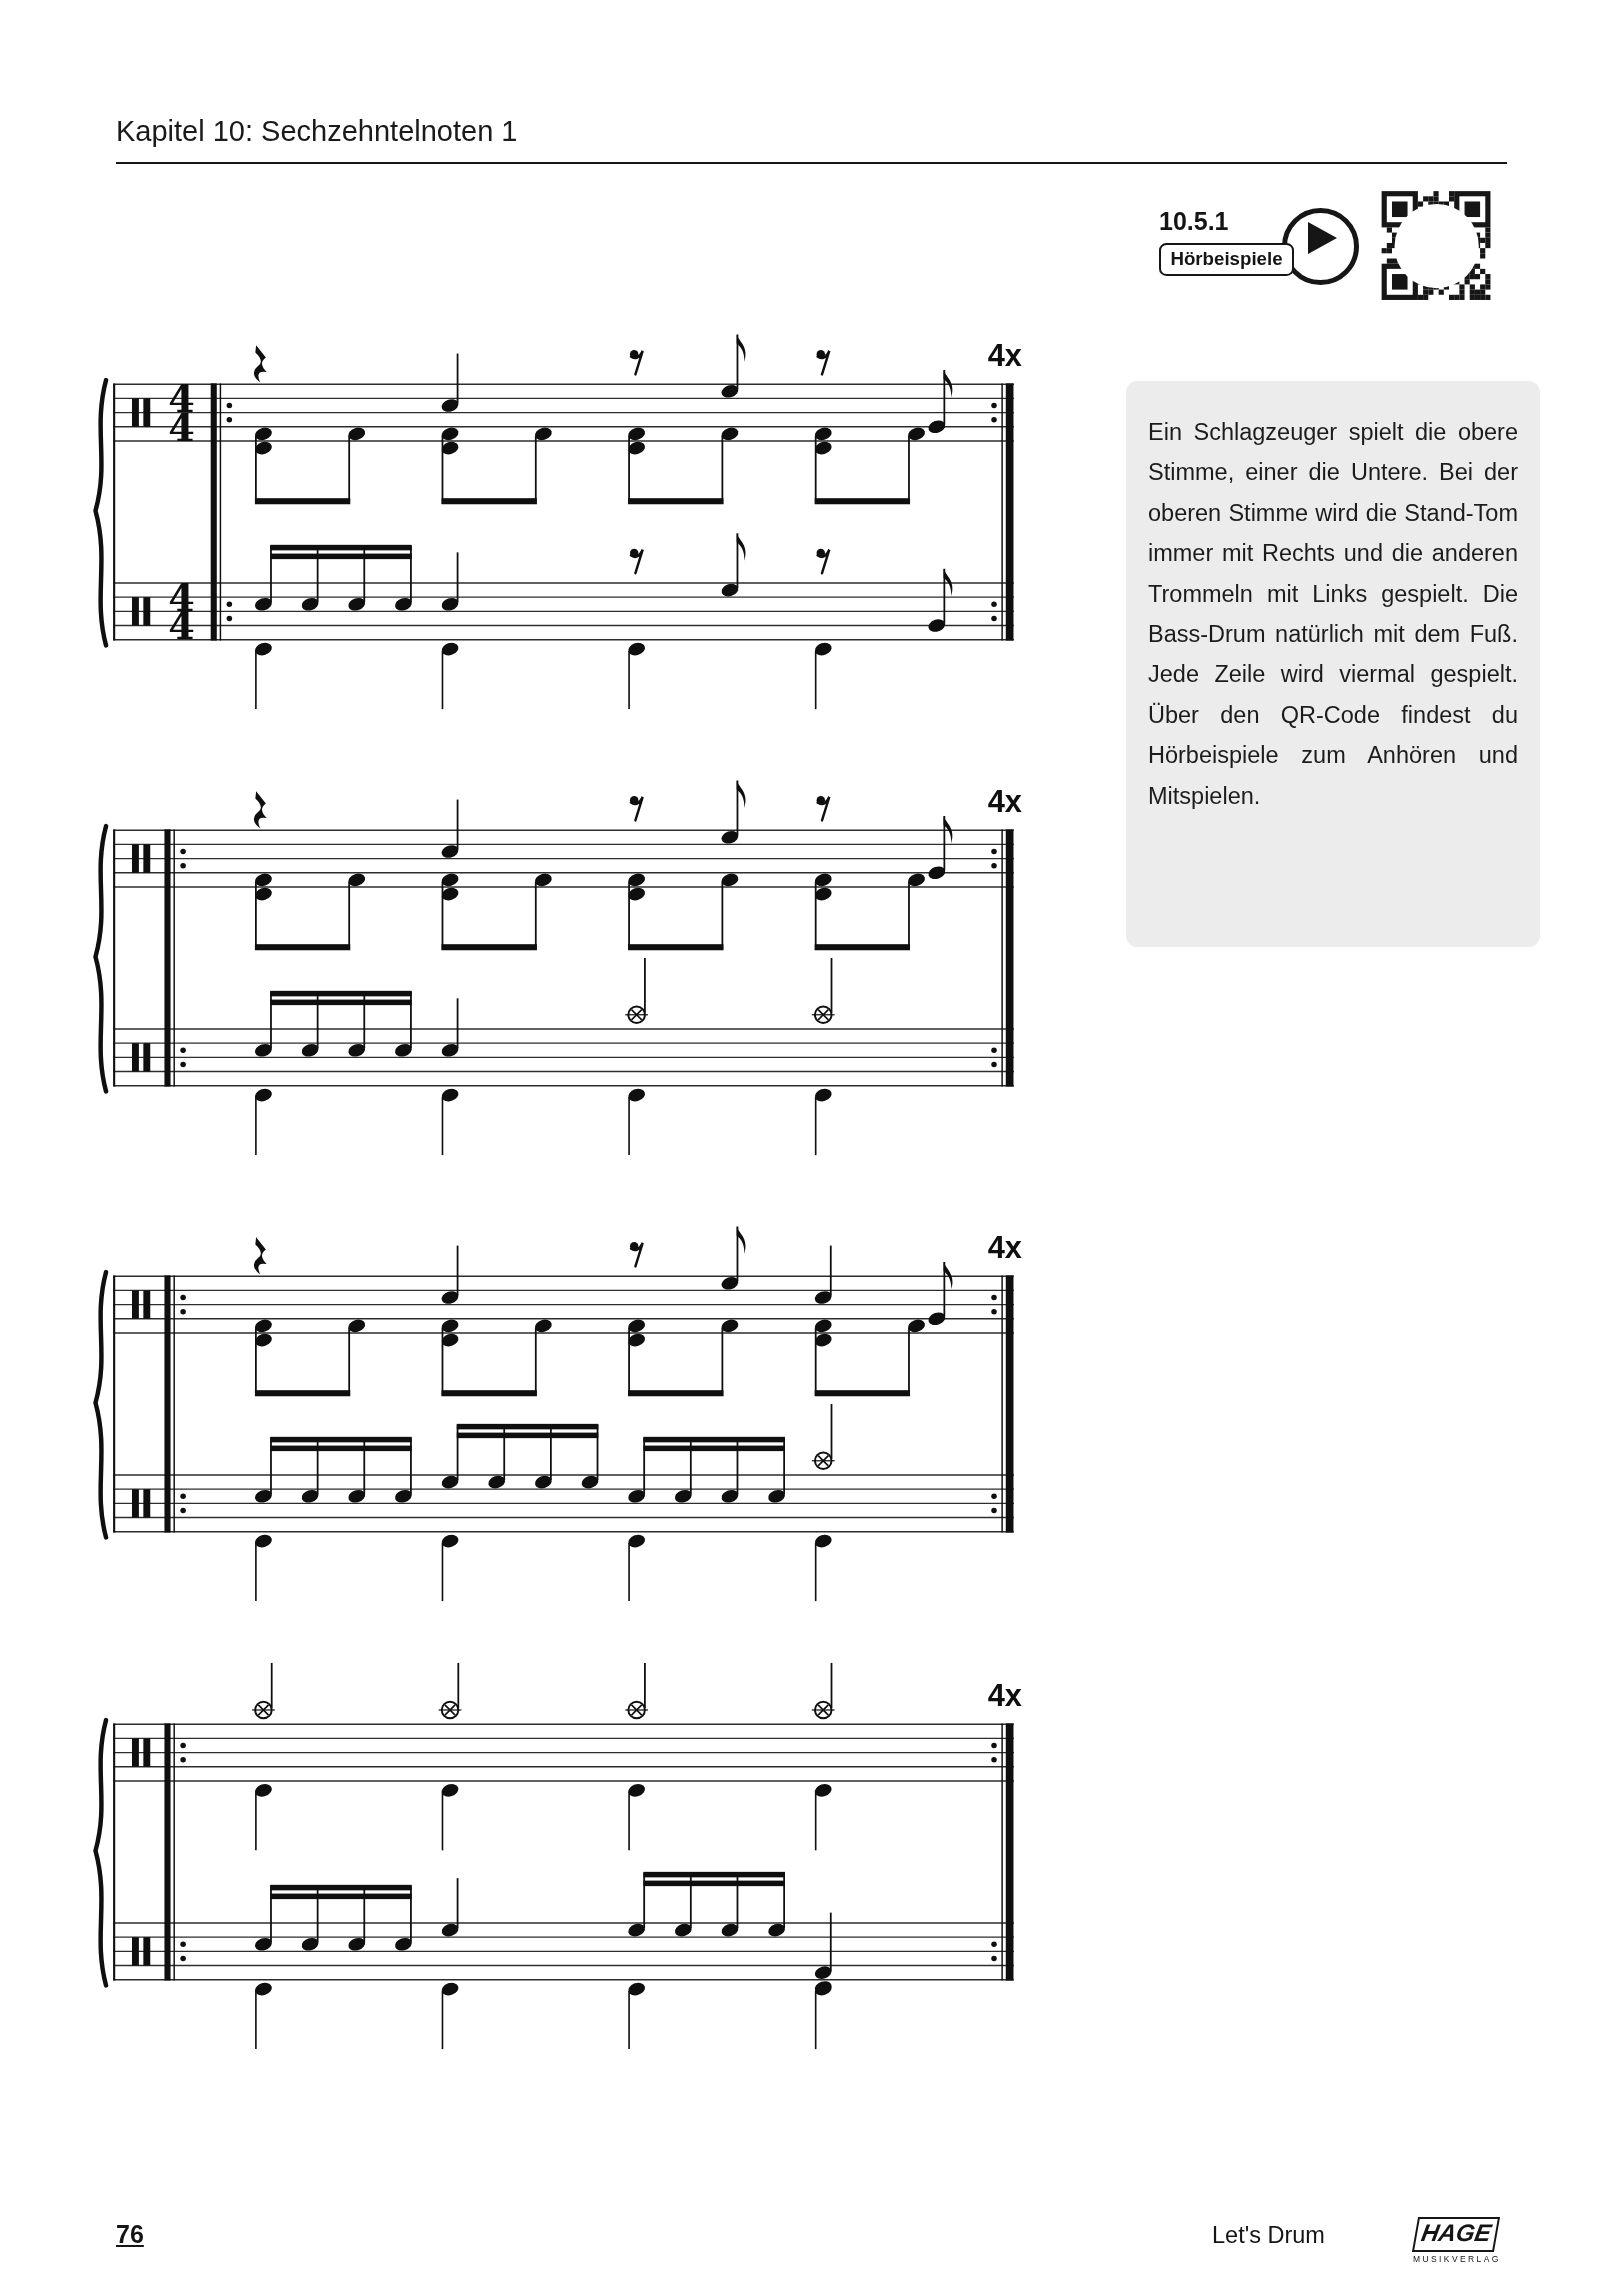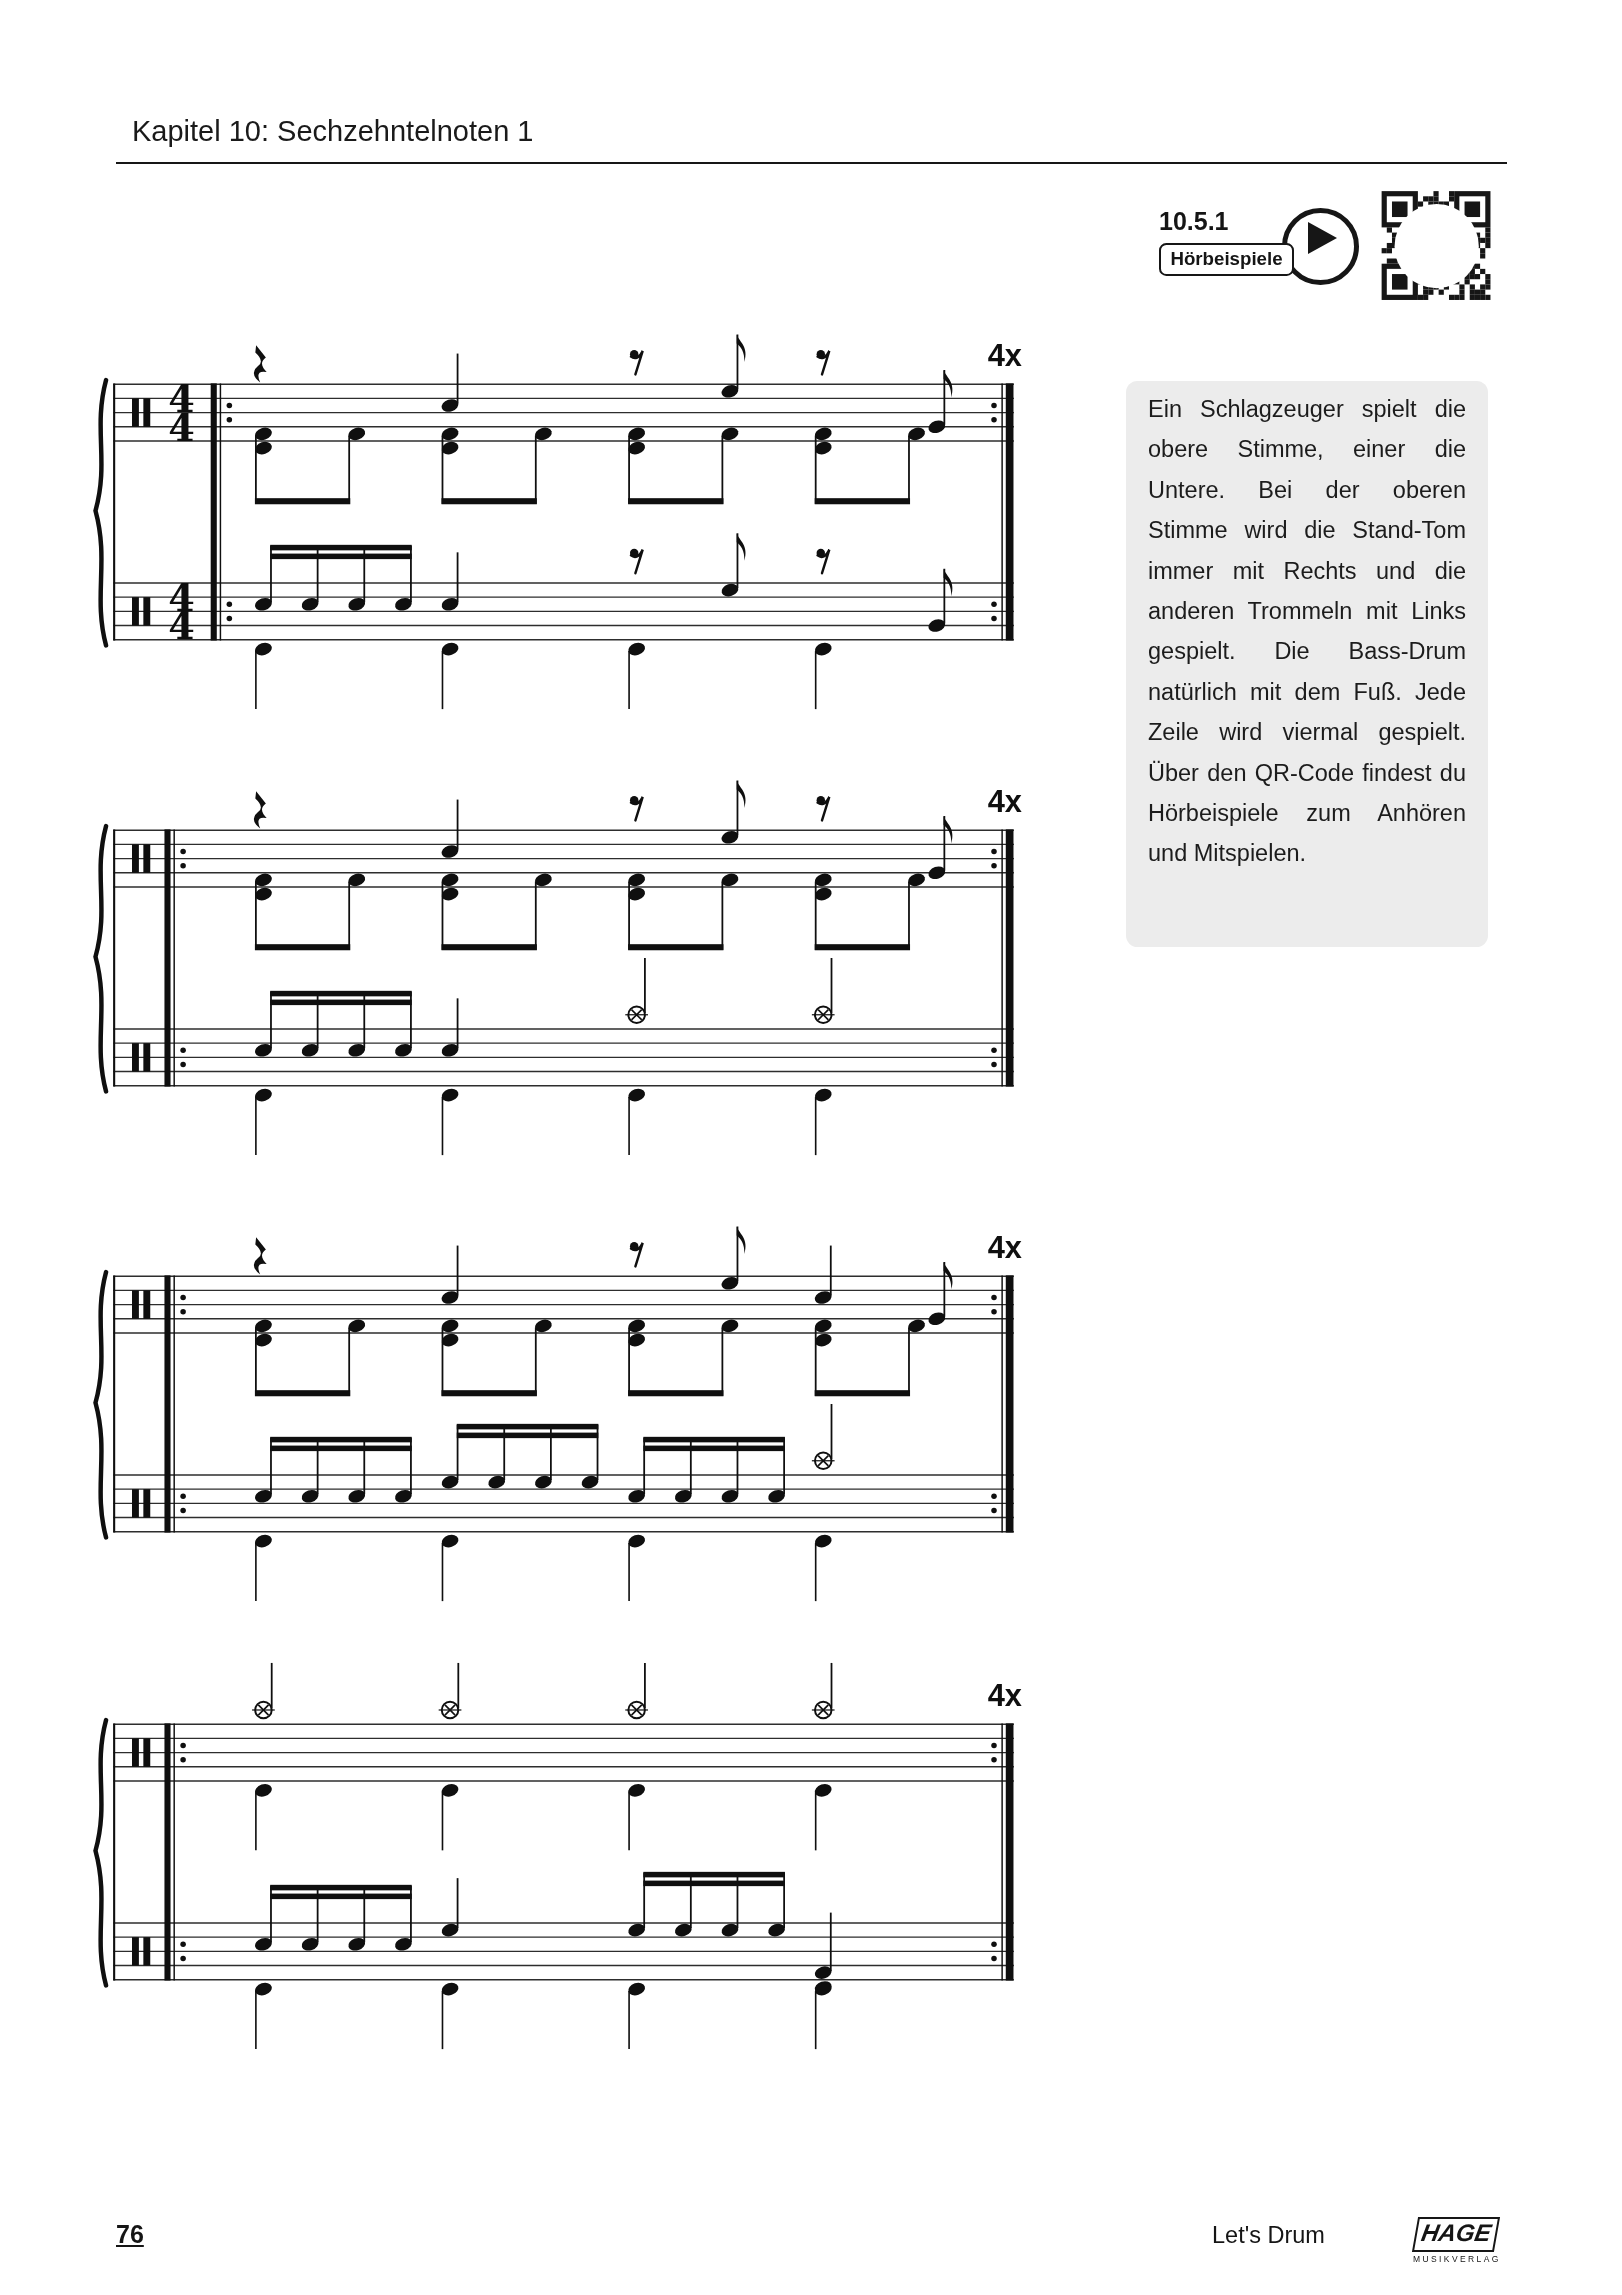--- a/index.html
+++ b/index.html
@@ -1,34 +1,34 @@
 <!DOCTYPE html>
 <html style="font-size:13px"><head>
 <meta charset="utf-8">
 <style>
   html,body{margin:0;padding:0;background:#fff;}
   .page{position:relative;width:1623px;height:2295px;background:#fff;overflow:hidden;
         font-family:"Liberation Sans",sans-serif;color:#151515;}
-  .chapter{position:absolute;left:132px;top:115px;font-size:29px;color:#1a1a1a;}
+  .chapter{position:absolute;left:116px;top:115px;font-size:29px;color:#1a1a1a;}
   .rule{position:absolute;left:116px;top:162px;width:1391px;height:2.4px;background:#161616;}
   .title{position:absolute;left:116px;top:180px;font-size:47px;font-weight:bold;color:#111;}
   .title .num{margin-right:31px;}
   .audio-number{position:absolute;left:1159px;top:207px;width:135px;text-align:left;
         font-size:25px;font-weight:bold;z-index:3;}
   .audio-pill{position:absolute;left:1159px;top:243px;width:131px;height:29px;z-index:2;
         background:#fff;border:2.4px solid #161616;border-radius:7.3px;text-align:center;
         line-height:28px;font-size:18.7px;font-weight:bold;}
   .play{position:absolute;left:1282px;top:208px;width:67px;height:67px;border:5.7px solid #161616;
         border-radius:50%;background:#fff;z-index:1;}
   .play .tri{position:absolute;left:21px;top:9px;width:0;height:0;
         border-left:29px solid #161616;border-top:16px solid transparent;
         border-bottom:16px solid transparent;}
   .qr{position:absolute;left:1380px;top:190px;}
-  .infobox{position:absolute;left:1126px;top:381px;width:362px;height:566px;
-        background:#ececec;border-radius:11.4px;box-sizing:border-box;padding:8px 22px;}
+  .infobox{position:absolute;left:1126px;top:381px;width:414px;height:566px;
+        background:#ececec;border-radius:11.4px;box-sizing:border-box;padding:31px 22px;}
   .infobox p{margin:0;font-size:23.5px;line-height:1.72;text-align:justify;color:#1c1c1c;}
   .footer-page{position:absolute;left:116px;top:2220px;font-size:25px;font-weight:bold;text-decoration:underline;}
   .footer-cat{position:absolute;left:0;top:2222px;width:1623px;text-align:center;font-size:23.5px;}
   .footer-series{position:absolute;left:1136px;top:2222px;width:265px;text-align:center;font-size:23.5px;}
   .hage{position:absolute;left:1415px;top:2217px;width:78px;height:31px;border:2.8px solid #161616;
         transform:skewX(-10deg);background:#fff;}
   .hage span{display:block;text-align:center;font-size:24px;font-weight:bold;font-style:italic;
         line-height:28px;transform:skewX(0deg);letter-spacing:0px;}
   .hage-sub{position:absolute;left:1413px;top:2254px;width:81px;text-align:center;
         font-size:8.5px;font-weight:normal;letter-spacing:2.4px;}

